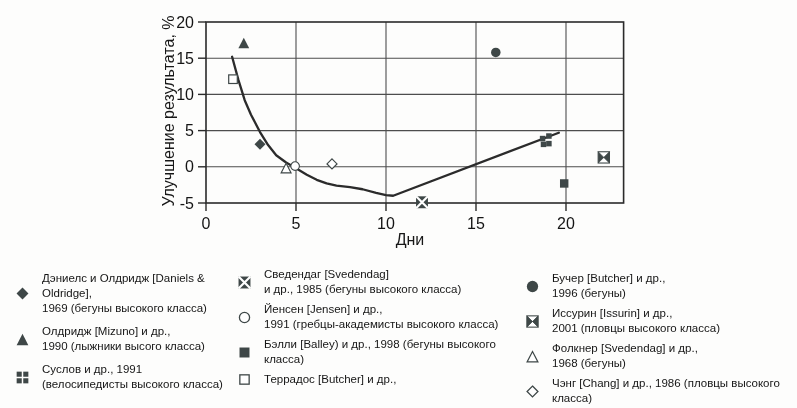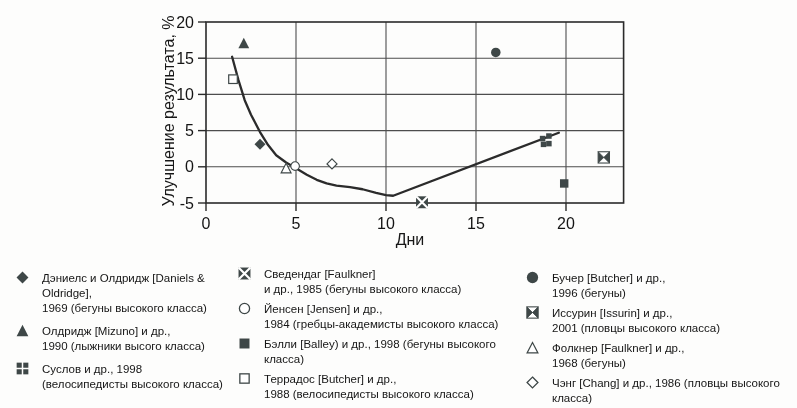--- a/index.html
+++ b/index.html
@@ -9,21 +9,21 @@
   }
   #chart-svg{position:absolute;left:0;top:0;}
   .axis-title{position:absolute;font-size:16px;color:#171717;white-space:nowrap;}
   #y-title{left:169px;top:111px;transform:translate(-50%,-50%) rotate(-90deg);}
   #x-title{left:410px;top:231px;transform:translateX(-50%);}
   .legend{position:absolute;left:0;top:263px;width:797px;height:145px;}
   .lcol{position:absolute;top:0;}
   #lcol-0{left:16px;width:218px;padding-top:8px;}
   #lcol-1{left:238px;width:292px;padding-top:4px;}
   #lcol-2{left:526px;width:271px;padding-top:8px;}
-  .li{display:flex;align-items:flex-start;}
+  .li{display:flex;align-items:center;}
   #lcol-0 .li{margin-bottom:8px;}
   #lcol-1 .li{margin-bottom:5px;}
   #lcol-2 .li{margin-bottom:5px;}
   .lm{flex:0 0 26px;display:flex;align-items:center;}
   .lm svg{display:block;}
   .lt{font-size:11.5px;line-height:15px;color:#151515;}
 </style>
 </head>
 <body>
 
@@ -163,68 +163,67 @@
         <div class="li">
           <span class="lm">
             <svg viewBox="0 0 12 12" width="13" height="13">
               <rect x="0.6" y="0.6" width="4.7" height="4.7" fill="#3e4747"></rect>
               <rect x="6.7" y="0.6" width="4.7" height="4.7" fill="#3e4747"></rect>
               <rect x="0.6" y="6.7" width="4.7" height="4.7" fill="#3e4747"></rect>
               <rect x="6.7" y="6.7" width="4.7" height="4.7" fill="#3e4747"></rect>
             </svg>
           </span>
           <span class="lt">
-            <div>Суслов и др., 1998</div>
+            <div>Суслов и др., 1991</div>
             <div>(велосипедисты высокого класса)</div>
           </span>
         </div>
       </div>
     <div class="lcol" id="lcol-1">
         <div class="li">
           <span class="lm">
             <svg viewBox="0 0 12 12" width="13" height="13">
               <rect x="0.5" y="0.5" width="11" height="11" fill="#3e4747"></rect>
               <path d="M0.5,0.5L11.5,11.5M11.5,0.5L0.5,11.5" stroke="#fff" stroke-width="2"></path>
             </svg>
           </span>
           <span class="lt">
-            <div>Сведендаг [Faulkner]</div>
+            <div>Сведендаг [Svedendag]</div>
             <div>и др., 1985 (бегуны высокого класса)</div>
           </span>
         </div>
         <div class="li">
           <span class="lm">
             <svg viewBox="0 0 12 12" width="13" height="13">
               <circle cx="6" cy="6" r="4.7" fill="#fff" stroke="#3e4747" stroke-width="1.2"></circle>
             </svg>
           </span>
           <span class="lt">
             <div>Йенсен [Jensen] и др.,</div>
-            <div>1984 (гребцы-академисты высокого класса)</div>
+            <div>1991 (гребцы-академисты высокого класса)</div>
           </span>
         </div>
         <div class="li">
           <span class="lm">
             <svg viewBox="0 0 12 12" width="13" height="13">
               <rect x="1.4" y="1.4" width="9.2" height="9.2" fill="#3e4747"></rect>
             </svg>
           </span>
           <span class="lt">
             <div>Бэлли [Balley) и др., 1998 (бегуны высокого класса)</div>
           </span>
         </div>
         <div class="li">
           <span class="lm">
             <svg viewBox="0 0 12 12" width="13" height="13">
               <rect x="1.7" y="1.7" width="8.6" height="8.6" fill="#fff" stroke="#3e4747" stroke-width="1.2"></rect>
             </svg>
           </span>
           <span class="lt">
             <div>Террадос [Butcher] и др.,</div>
-            <div>1988 (велосипедисты высокого класса)</div>
           </span>
         </div>
       </div>
     <div class="lcol" id="lcol-2">
         <div class="li">
           <span class="lm">
             <svg viewBox="0 0 12 12" width="13" height="13">
               <circle cx="6" cy="6" r="5.2" fill="#3e4747"></circle>
             </svg>
           </span>
@@ -247,21 +246,21 @@
             <div>2001 (пловцы высокого класса)</div>
           </span>
         </div>
         <div class="li">
           <span class="lm">
             <svg viewBox="0 0 12 12" width="13" height="13">
               <polygon points="6,1.4 11,11 1,11" fill="#fff" stroke="#3e4747" stroke-width="1.1"></polygon>
             </svg>
           </span>
           <span class="lt">
-            <div>Фолкнер [Faulkner] и др.,</div>
+            <div>Фолкнер [Svedendag] и др.,</div>
             <div>1968 (бегуны)</div>
           </span>
         </div>
         <div class="li">
           <span class="lm">
             <svg viewBox="0 0 12 12" width="13" height="13">
               <polygon points="6,1 11,6 6,11 1,6" fill="#fff" stroke="#3e4747" stroke-width="1.2"></polygon>
             </svg>
           </span>
           <span class="lt">

